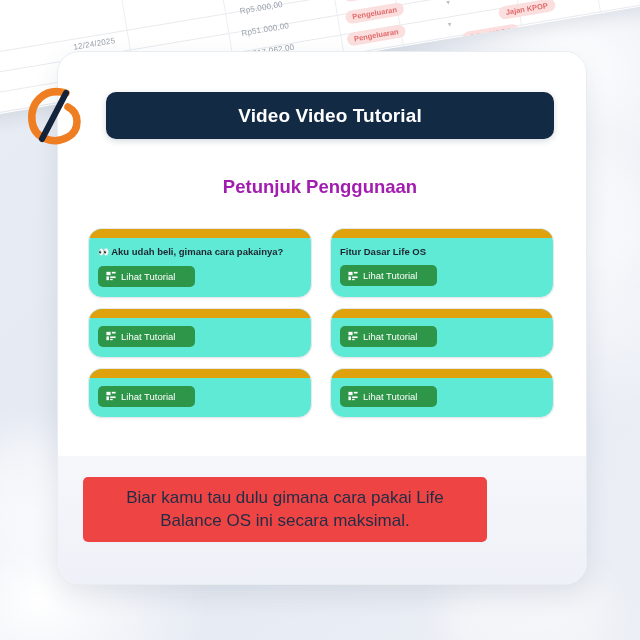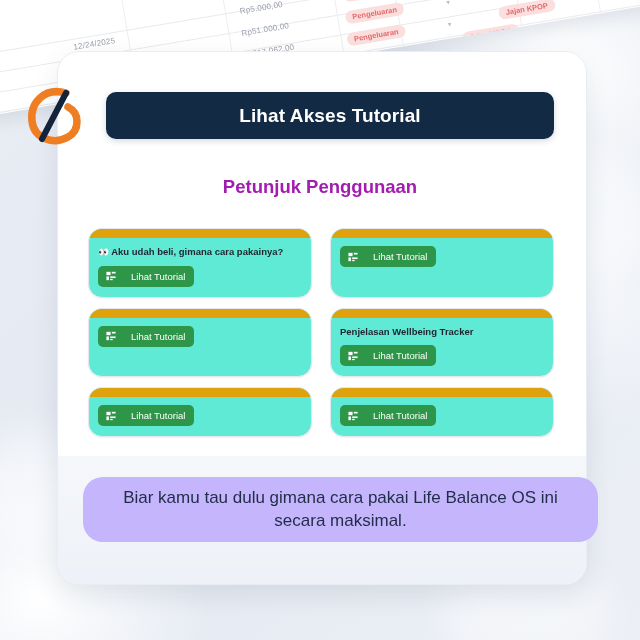--- a/index.html
+++ b/index.html
@@ -191,50 +191,50 @@
     font-size: 9.5px;
     font-weight: 700;
     color: #1f2430;
     line-height: 1.3;
     margin-bottom: 7px;
     white-space: nowrap;
   }
   .tut-btn {
     display: inline-flex;
     align-items: center;
-    gap: 15px;
+    gap: 5px;
     background: #2e9649;
     color: #ffffff;
     border: none;
     border-radius: 5px;
-    padding: 5px 9px 5px 8px;
+    padding: 5px 20px 5px 8px;
     font-size: 9.5px;
     font-family: "Liberation Sans", sans-serif;
     cursor: pointer;
   }
   .tut-btn .btn-ico {
     display: inline-block;
     width: 10px;
     height: 10px;
     line-height: 0;
   }
   .emoji-eyes {
     font-size: 9px;
     margin-right: 2px;
   }
 
   
   .notice {
     position: absolute;
     left: 83px;
     top: 477px;
-    width: 515px;
+    width: 404px;
     height: 65px;
-    background: #c4b5fd;
-    border-radius: 20px;
+    background: #ef4444;
+    border-radius: 5px;
     display: flex;
     align-items: center;
     justify-content: center;
     text-align: center;
     z-index: 6;
     padding: 0 16px;
     box-sizing: border-box;
   }
   .notice span {
     color: #1f2d46;
@@ -288,21 +288,21 @@
 </div>
 
 <div class="logo">
   <svg viewBox="0 0 68 68" width="68" height="68" aria-hidden="true">
     <path d="M44 12 C22 6 8 22 10 40 C12 58 32 64 46 56 C58 49 58 32 46 26" fill="none" stroke="#ef7d22" stroke-width="7.5" stroke-linecap="round"></path>
     <path d="M44 12 L20 58" fill="none" stroke="#13233b" stroke-width="6" stroke-linecap="round"></path>
   </svg>
 </div>
 
 <div class="title-banner">
-  <span>Lihat Akses Tutorial</span>
+  <span>Video Video Tutorial</span>
 </div>
 
 <div class="section-heading">Petunjuk Penggunaan</div>
 
 <div class="grid">
 
   <div class="tut-card">
     <div class="tut-bar"></div>
     <div class="tut-body">
       <div class="tut-title"><span class="emoji-eyes">👀</span><span>Aku udah beli, gimana cara pakainya?</span></div>
@@ -317,57 +317,57 @@
             </svg>
         </span>
         <span>Lihat Tutorial</span>
       </button>
     </div>
   </div>
 
   <div class="tut-card">
     <div class="tut-bar"></div>
     <div class="tut-body">
-      <button class="tut-btn">
-        <span class="btn-ico">
-          <svg viewBox="0 0 12 12" width="10" height="10">
-              <rect x="0.5" y="1" width="5" height="4" fill="#ffffff"></rect>
-              <rect x="7" y="1" width="4.5" height="2" fill="#ffffff"></rect>
-              <rect x="0.5" y="6.5" width="3" height="4.5" fill="#ffffff"></rect>
-              <rect x="5" y="6.5" width="6.5" height="2" fill="#ffffff"></rect>
-              <rect x="5" y="9.5" width="3" height="1.5" fill="#ffffff"></rect>
-            </svg>
-        </span>
-        <span>Lihat Tutorial</span>
-      </button>
-    </div>
-  </div>
-
-  <div class="tut-card">
-    <div class="tut-bar"></div>
-    <div class="tut-body">
-      <button class="tut-btn">
-        <span class="btn-ico">
-          <svg viewBox="0 0 12 12" width="10" height="10">
-              <rect x="0.5" y="1" width="5" height="4" fill="#ffffff"></rect>
-              <rect x="7" y="1" width="4.5" height="2" fill="#ffffff"></rect>
-              <rect x="0.5" y="6.5" width="3" height="4.5" fill="#ffffff"></rect>
-              <rect x="5" y="6.5" width="6.5" height="2" fill="#ffffff"></rect>
-              <rect x="5" y="9.5" width="3" height="1.5" fill="#ffffff"></rect>
-            </svg>
-        </span>
-        <span>Lihat Tutorial</span>
-      </button>
-    </div>
-  </div>
-
-  <div class="tut-card">
-    <div class="tut-bar"></div>
-    <div class="tut-body">
-      <div class="tut-title">Penjelasan Wellbeing Tracker</div>
+      <div class="tut-title">Fitur Dasar Life OS</div>
+      <button class="tut-btn">
+        <span class="btn-ico">
+          <svg viewBox="0 0 12 12" width="10" height="10">
+              <rect x="0.5" y="1" width="5" height="4" fill="#ffffff"></rect>
+              <rect x="7" y="1" width="4.5" height="2" fill="#ffffff"></rect>
+              <rect x="0.5" y="6.5" width="3" height="4.5" fill="#ffffff"></rect>
+              <rect x="5" y="6.5" width="6.5" height="2" fill="#ffffff"></rect>
+              <rect x="5" y="9.5" width="3" height="1.5" fill="#ffffff"></rect>
+            </svg>
+        </span>
+        <span>Lihat Tutorial</span>
+      </button>
+    </div>
+  </div>
+
+  <div class="tut-card">
+    <div class="tut-bar"></div>
+    <div class="tut-body">
+      <button class="tut-btn">
+        <span class="btn-ico">
+          <svg viewBox="0 0 12 12" width="10" height="10">
+              <rect x="0.5" y="1" width="5" height="4" fill="#ffffff"></rect>
+              <rect x="7" y="1" width="4.5" height="2" fill="#ffffff"></rect>
+              <rect x="0.5" y="6.5" width="3" height="4.5" fill="#ffffff"></rect>
+              <rect x="5" y="6.5" width="6.5" height="2" fill="#ffffff"></rect>
+              <rect x="5" y="9.5" width="3" height="1.5" fill="#ffffff"></rect>
+            </svg>
+        </span>
+        <span>Lihat Tutorial</span>
+      </button>
+    </div>
+  </div>
+
+  <div class="tut-card">
+    <div class="tut-bar"></div>
+    <div class="tut-body">
       <button class="tut-btn">
         <span class="btn-ico">
           <svg viewBox="0 0 12 12" width="10" height="10">
               <rect x="0.5" y="1" width="5" height="4" fill="#ffffff"></rect>
               <rect x="7" y="1" width="4.5" height="2" fill="#ffffff"></rect>
               <rect x="0.5" y="6.5" width="3" height="4.5" fill="#ffffff"></rect>
               <rect x="5" y="6.5" width="6.5" height="2" fill="#ffffff"></rect>
               <rect x="5" y="9.5" width="3" height="1.5" fill="#ffffff"></rect>
             </svg>
         </span>

